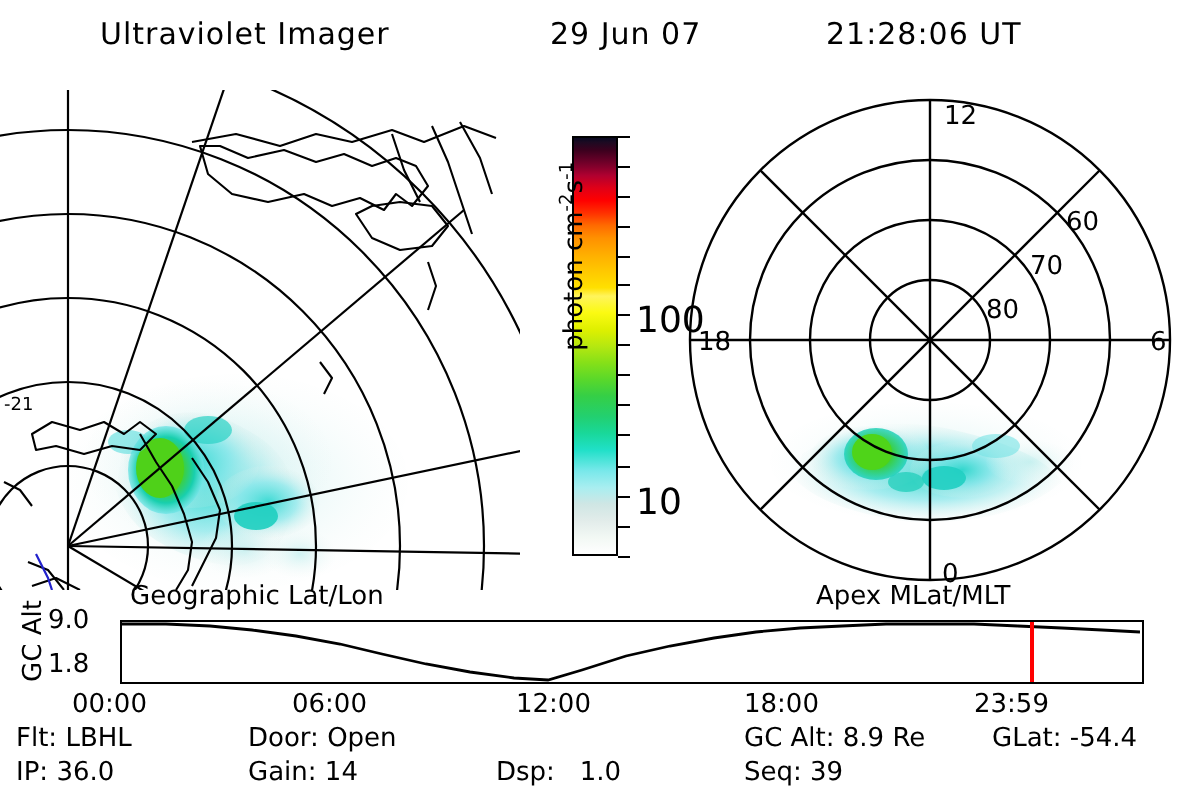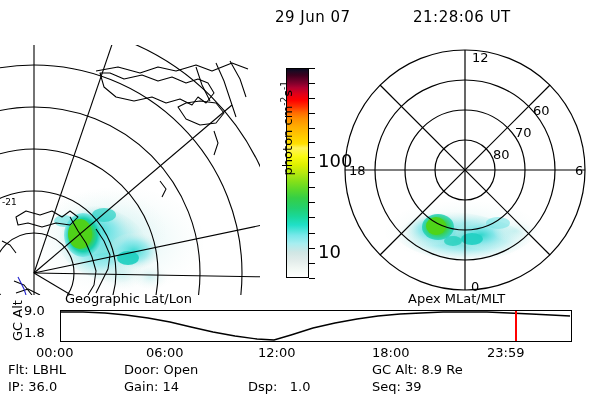--- a/index.html
+++ b/index.html
@@ -53,20 +53,21 @@
   #status{left:8px;top:362px;width:590px;height:36px;}
   #status .row{position:absolute;left:0;width:590px;height:17px;text-align:center;}
   #status .row.r1{top:0;} #status .row.r2{top:17px;}
   #status .cell{position:absolute;font-size:13px;white-space:nowrap;}
   .c0{left:0px;} .c1{left:116px;} .c2{left:240px;} .c3{left:364px;} .c4{left:488px;}
 </style>
 </head>
 <body>
 
 <div id="header" class="abs">
+  <span id="hdr-title">Ultraviolet Imager</span>
   <span id="hdr-date">29 Jun 07</span>
   <span id="hdr-time">21:28:06 UT</span>
 </div>
 
 <div id="geo-panel" class="abs">
   <svg width="260" height="250" viewBox="0 0 260 250">
     <defs>
       <radialGradient id="gcore" cx="50%" cy="50%" r="50%">
         <stop offset="0%" stop-color="#4ad018"></stop>
         <stop offset="45%" stop-color="#3ecf3a"></stop>
@@ -261,20 +262,21 @@
 <div class="xlab abs" id="xl1">06:00</div>
 <div class="xlab abs" id="xl2">12:00</div>
 <div class="xlab abs" id="xl3">18:00</div>
 <div class="xlab abs" id="xl4">23:59</div>
 
 <div id="status" class="abs">
   <div class="row r1">
     <span class="cell c0"><span>Flt:</span> <span>LBHL</span></span>
     <span class="cell c1"><span>Door:</span> <span>Open</span></span>
     <span class="cell c3"><span>GC Alt:</span> <span>8.9 Re</span></span>
+    <span class="cell c4"><span>GLat:</span> <span>-54.4</span></span>
   </div>
   <div class="row r2">
     <span class="cell c0"><span>IP:</span> <span>36.0</span></span>
     <span class="cell c1"><span>Gain:</span> <span>14</span></span>
     <span class="cell c2"><span>Dsp:</span>&nbsp;&nbsp; <span>1.0</span></span>
     <span class="cell c3"><span>Seq:</span> <span>39</span></span>
   </div>
 </div>
 
 </body></html>

